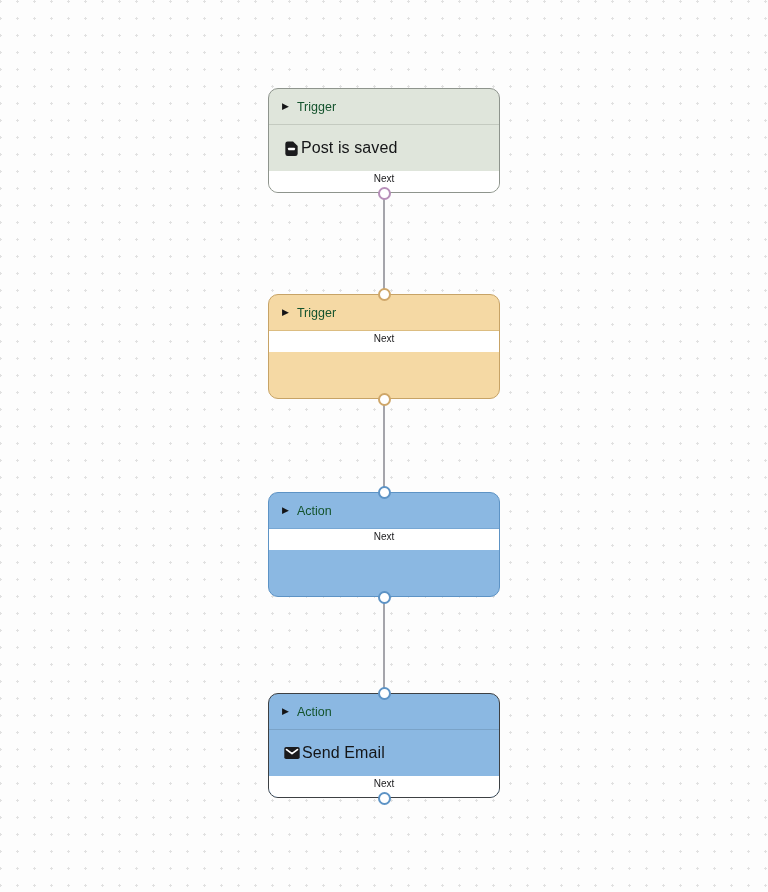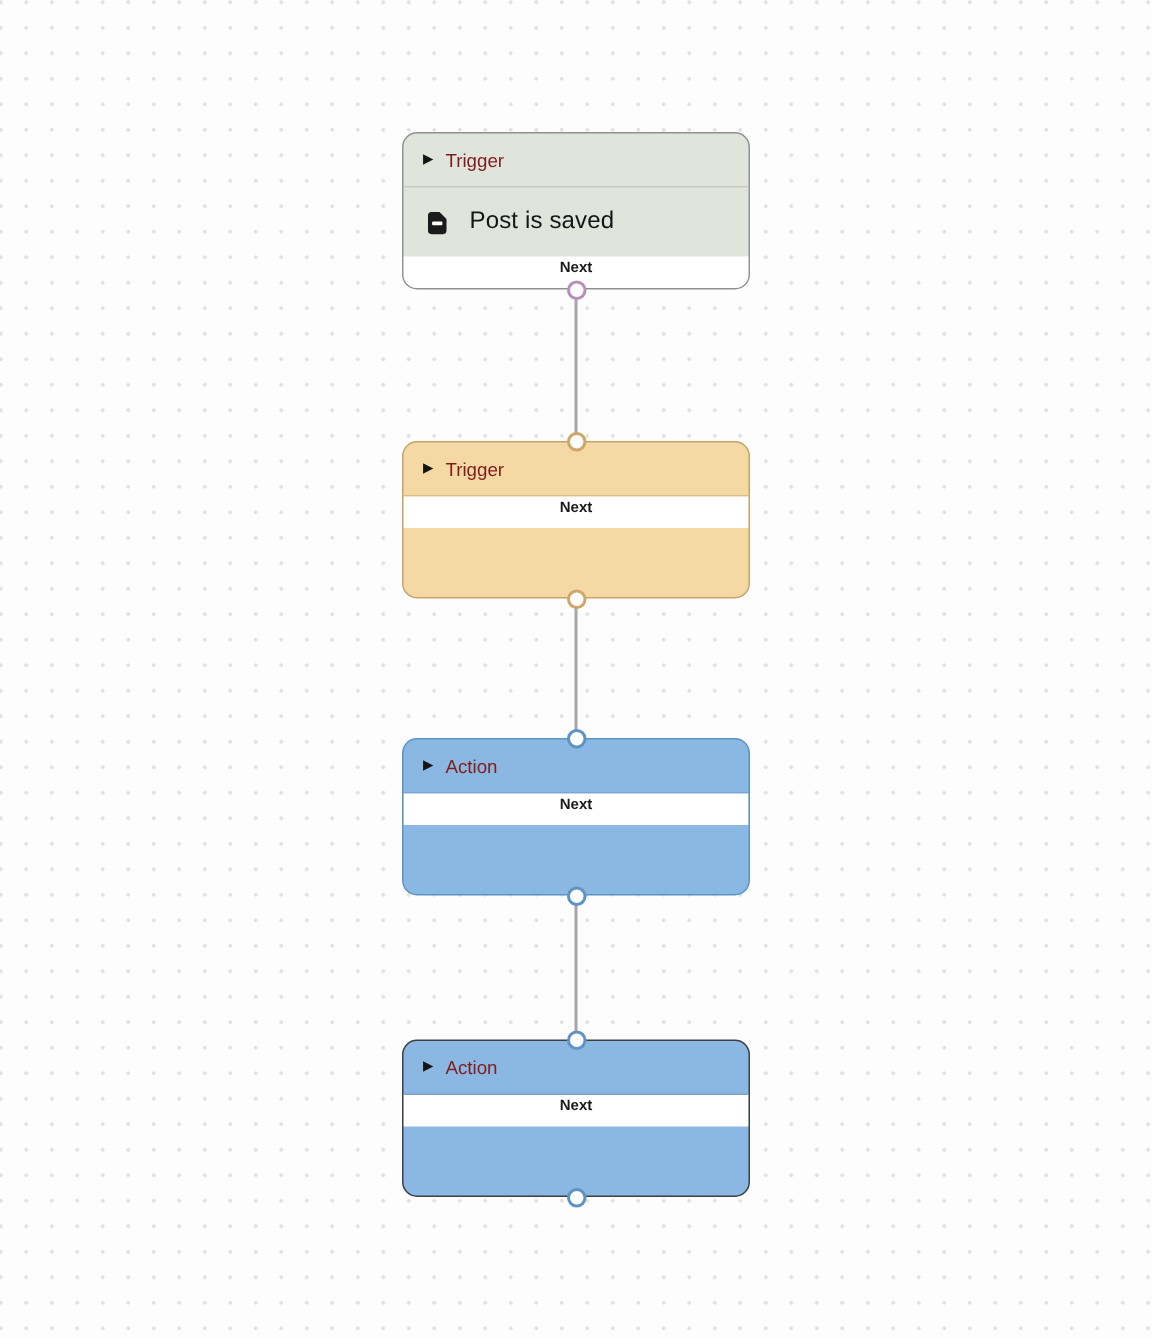--- a/index.html
+++ b/index.html
@@ -46,44 +46,43 @@
     border-bottom:1px solid var(--sep,#ccc);
   }
   .tri{
     font-size:9px;
     color:#141416;
     line-height:1;
     transform:translateY(-0.5px);
   }
   .node-type{
     font-size:12.5px;
-    color:#7f1d1d;
+    color:#14532d;
   }
   .node-body{
     flex:1 1 auto;
     display:flex;align-items:center;
     padding:0 13px;
-    gap:12px;
   }
   .icon{display:inline-flex;align-items:center;}
   .icon svg{display:block;}
   .node-title{
     font-size:16px;
     color:#141517;
     letter-spacing:.1px;
     white-space:nowrap;
   }
   .node-footer{
     flex:0 0 21px;height:21px;
     background:#ffffff;
     display:flex;align-items:flex-start;justify-content:center;
   }
   .next-label{
     font-size:10px;
-    font-weight:700;
+    font-weight:400;
     color:#1a1a1c;
     line-height:15px;
   }
   .handle{
     position:absolute;
     box-sizing:border-box;
     width:13px;height:13px;
     border-radius:50%;
     background:#ffffff;
     border:2px solid var(--handle,#999);
@@ -152,20 +151,29 @@
     <span class="handle handle-top"></span>
     <span class="handle handle-bottom"></span>
   </div>
 
   <div class="node selected" style="left: 268px; top: 693px; --bg: #8bb8e2; --border: #3d4043; --sep: #7aa3c8; --handle: #5d93c5;">
     <div class="node-box">
       <div class="node-header">
         <span class="tri">▶</span>
         <span class="node-type">Action</span>
       </div>
+      <div class="node-body">
+        <span class="icon">
+          <svg viewBox="0 0 20 20" width="20" height="20">
+            <rect x="2.3" y="4" width="15.4" height="12" rx="1.8" fill="#1b1b1d"></rect>
+            <path d="M4.6 6.6L10 10.6L15.4 6.6" fill="none" stroke="#ffffff" stroke-width="1.8" stroke-linecap="round" stroke-linejoin="round"></path>
+          </svg>
+        </span>
+        <span class="node-title">Send Email</span>
+      </div>
       <div class="node-footer">
         <span class="next-label">Next</span>
       </div>
     </div>
     <span class="handle handle-top"></span>
     <span class="handle handle-bottom"></span>
   </div>
 
 </div>
 

